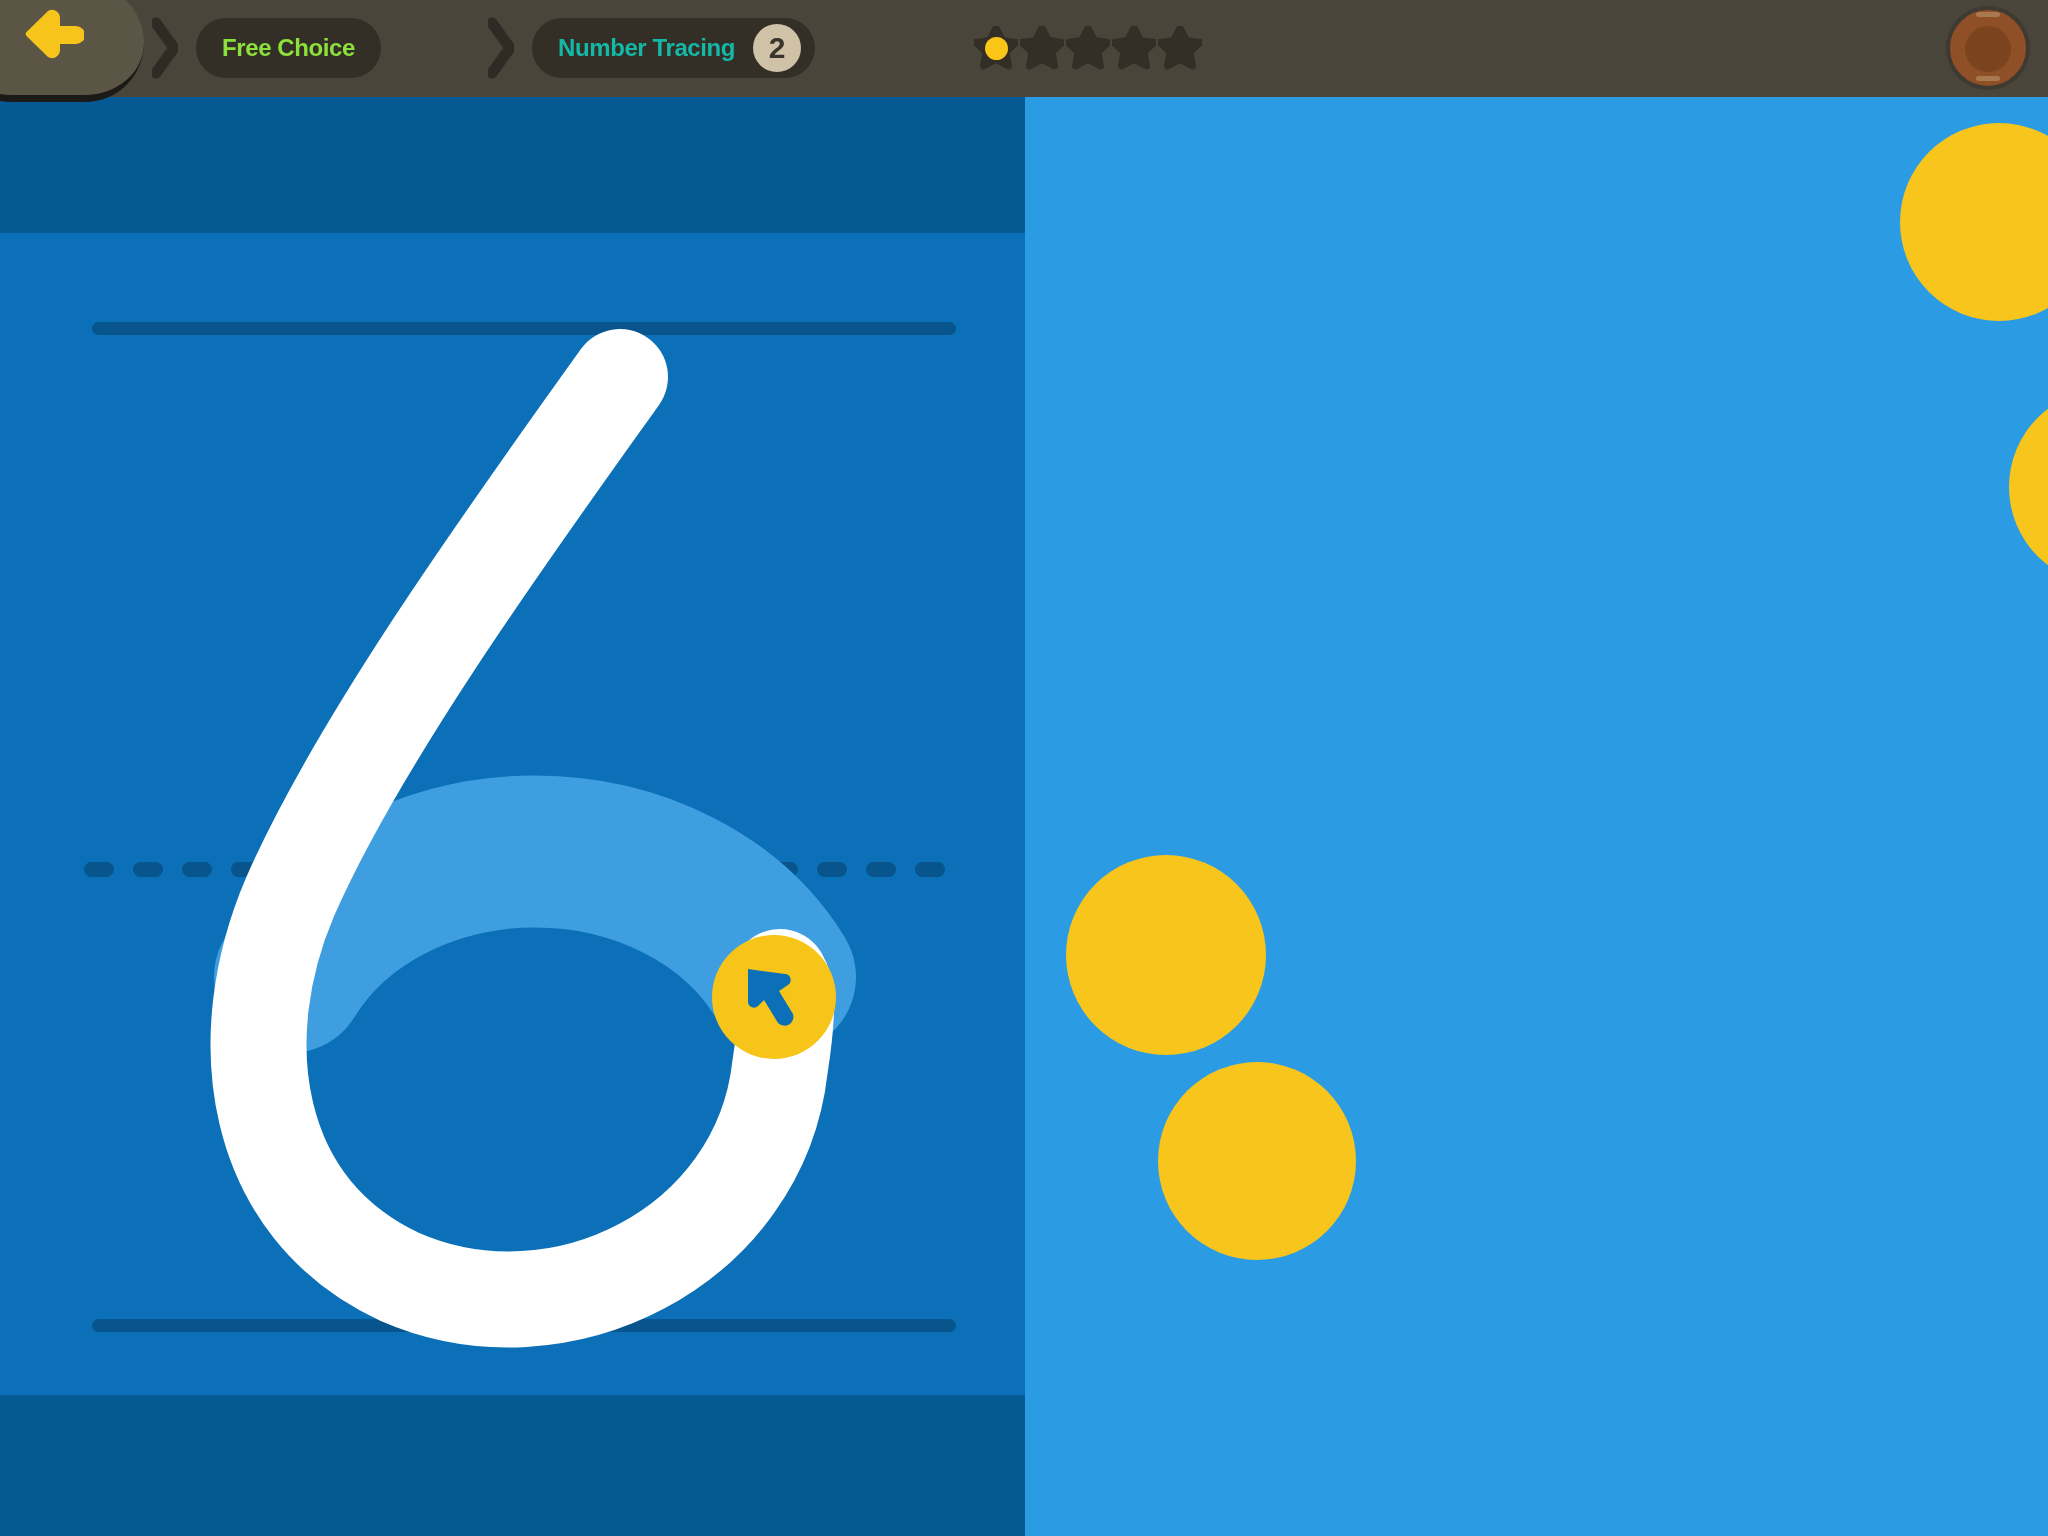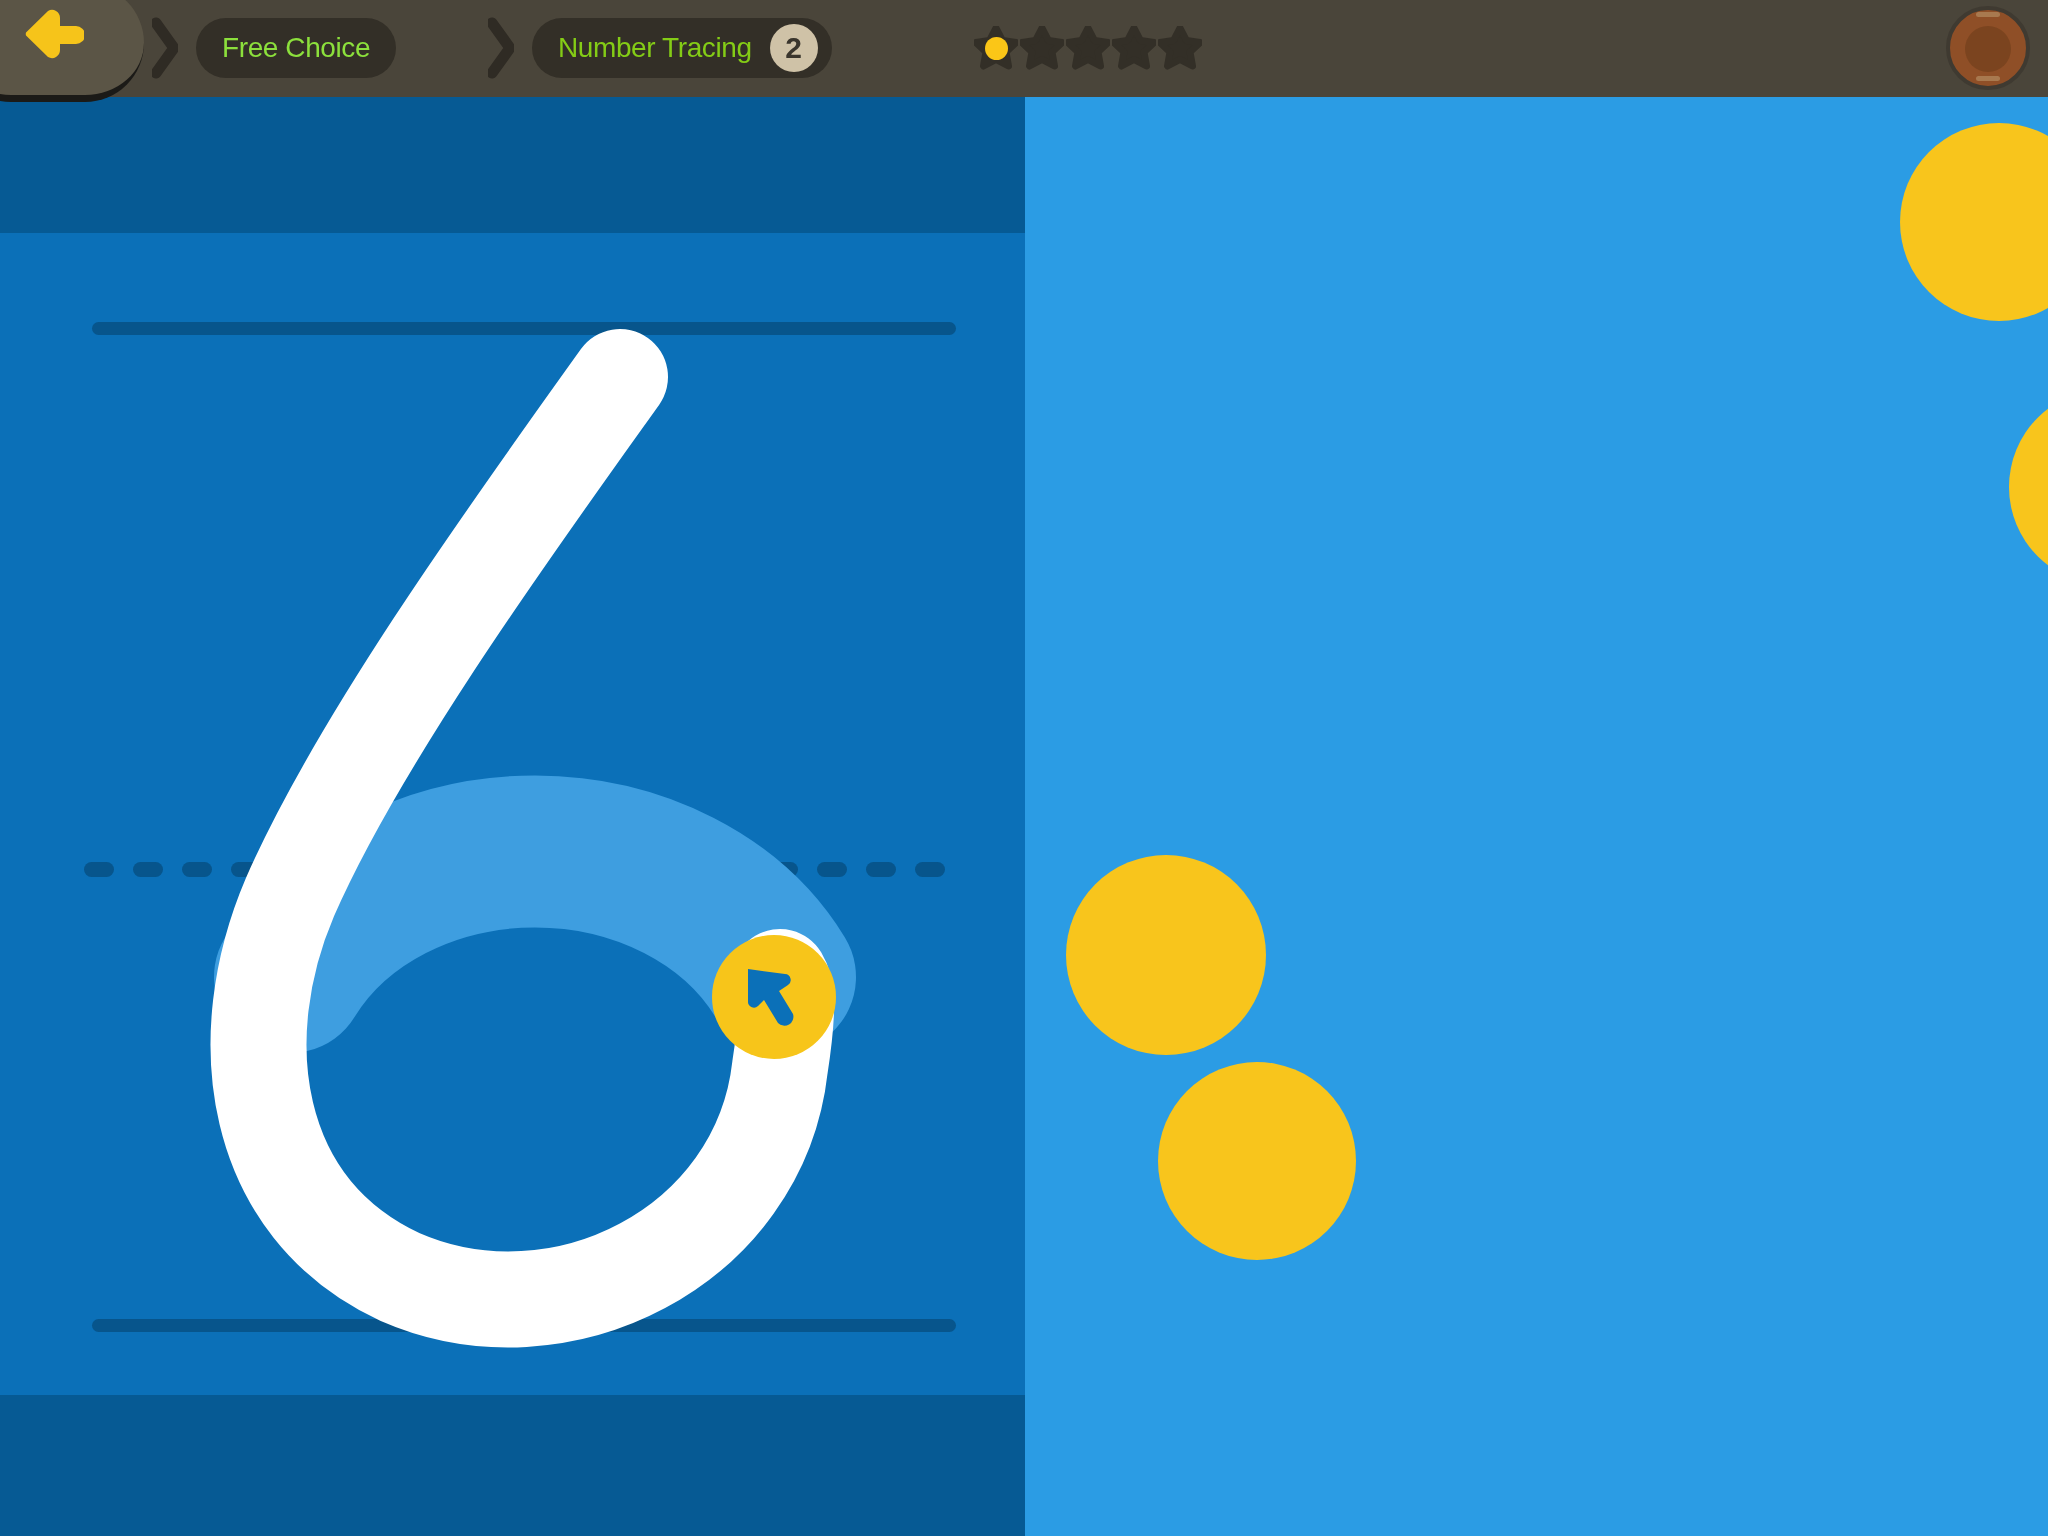--- a/index.html
+++ b/index.html
@@ -83,29 +83,29 @@
     border-radius: 30px;
     background: #332f27;
     display: flex;
     align-items: center;
     padding: 0 26px;
     box-sizing: border-box;
     cursor: pointer;
     white-space: nowrap;
   }
   .crumb-label {
-    font-size: 28px;
-    font-weight: normal;
+    font-size: 24px;
+    font-weight: bold;
     letter-spacing: -0.4px;
     line-height: 40px;
   }
   #crumb-free-choice { left: 196px; }
   #crumb-free-choice .crumb-label { color: #8ce03c; }
   #crumb-activity { left: 532px; padding-right: 14px; }
-  #crumb-activity .crumb-label { color: #84cc16; }
+  #crumb-activity .crumb-label { color: #14b8a6; }
 
   #level-badge {
     margin-left: 18px;
     width: 48px;
     height: 48px;
     border-radius: 50%;
     background: #cfc2a7;
     color: #3a352c;
     font-size: 30px;
     font-weight: bold;

